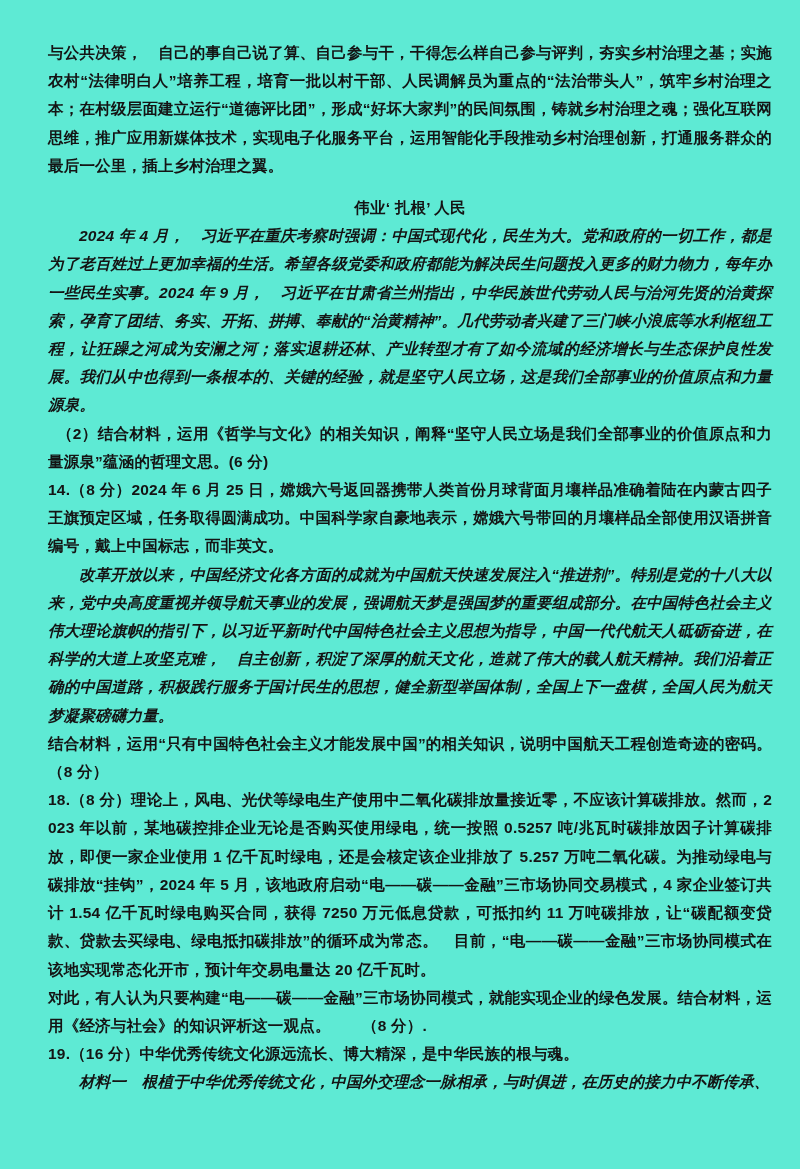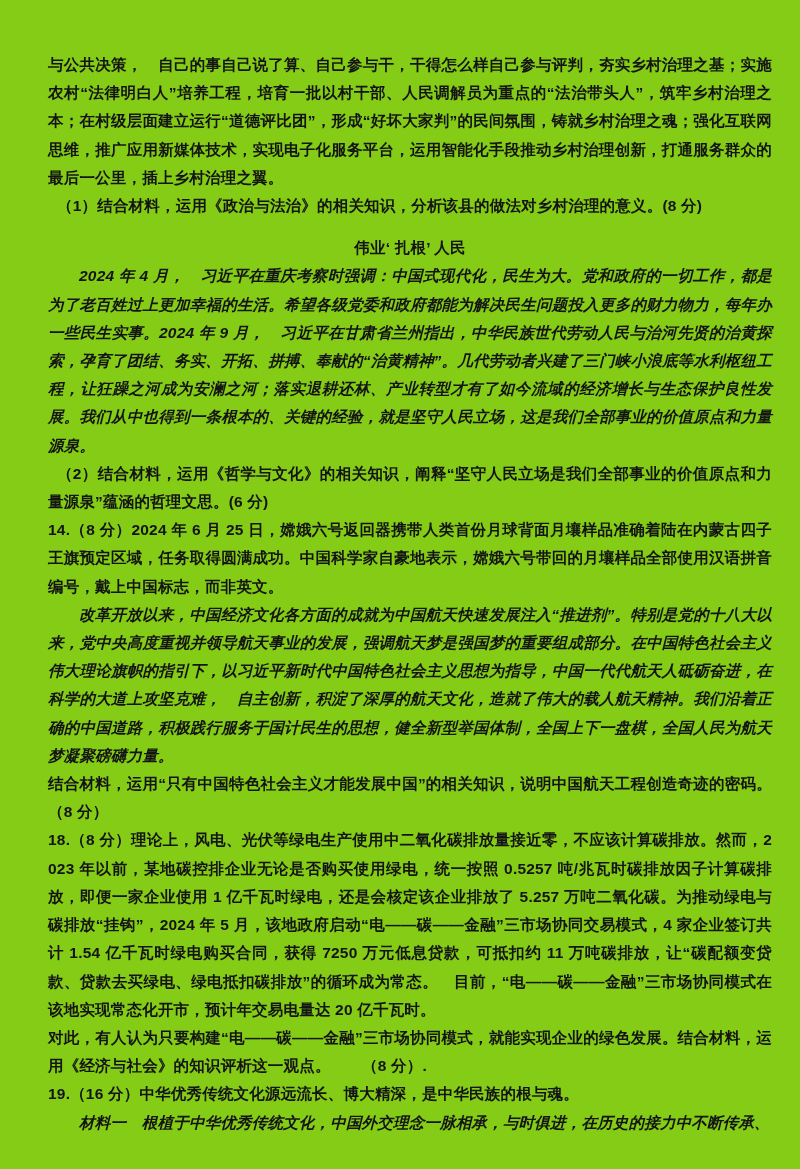--- a/index.html
+++ b/index.html
@@ -11,22 +11,22 @@
     width: 800px;
     height: 1169px;
     overflow: hidden;
     font-family: "Liberation Sans", sans-serif;
     color: #141414;
   }
   .page {
     box-sizing: border-box;
     width: 800px;
     height: 1169px;
-    padding: 51px 28px 0 48px;
-    background: #84cc16;
+    padding: 39px 28px 0 48px;
+    background: #5eead4;
   }
   .doc {
     width: 724px;
   }
   .doc p {
     margin: 0;
     font-size: 15.5px;
     line-height: 28.2px;
     font-weight: 600;
     letter-spacing: 0.2px;
@@ -48,21 +48,20 @@
   }
 </style>
 </head>
 <body>
 
 <div class="page">
   <div class="doc">
 
     <p>与公共决策，　自己的事自己说了算、自己参与干，干得怎么样自己参与评判，夯实乡村治理之基；实施农村“法律明白人”培养工程，培育一批以村干部、人民调解员为重点的“法治带头人”，筑牢乡村治理之本；在村级层面建立运行“道德评比团”，形成“好坏大家判”的民间氛围，铸就乡村治理之魂；强化互联网思维，推广应用新媒体技术，实现电子化服务平台，运用智能化手段推动乡村治理创新，打通服务群众的最后一公里，插上乡村治理之翼。</p>
 
-    <p class="subq">（1）结合材料，运用《政治与法治》的相关知识，分析该县的做法对乡村治理的意义。(8 分)</p>
 
     <p class="heading">伟业‘ 扎根’ 人民</p>
 
     <p class="indent2">2024 年 4 月，　习近平在重庆考察时强调：中国式现代化，民生为大。党和政府的一切工作，都是为了老百姓过上更加幸福的生活。希望各级党委和政府都能为解决民生问题投入更多的财力物力，每年办一些民生实事。2024 年 9 月，　习近平在甘肃省兰州指出，中华民族世代劳动人民与治河先贤的治黄探索，孕育了团结、务实、开拓、拼搏、奉献的“治黄精神”。几代劳动者兴建了三门峡小浪底等水利枢纽工程，让狂躁之河成为安澜之河；落实退耕还林、产业转型才有了如今流域的经济增长与生态保护良性发展。我们从中也得到一条根本的、关键的经验，就是坚守人民立场，这是我们全部事业的价值原点和力量源泉。</p>
 
     <p class="subq">（2）结合材料，运用《哲学与文化》的相关知识，阐释“坚守人民立场是我们全部事业的价值原点和力量源泉”蕴涵的哲理文思。(6 分)</p>
 
     <p>14.（8 分）2024 年 6 月 25 日，嫦娥六号返回器携带人类首份月球背面月壤样品准确着陆在内蒙古四子王旗预定区域，任务取得圆满成功。中国科学家自豪地表示，嫦娥六号带回的月壤样品全部使用汉语拼音编号，戴上中国标志，而非英文。</p>
 
     <p class="indent2">改革开放以来，中国经济文化各方面的成就为中国航天快速发展注入“推进剂”。特别是党的十八大以来，党中央高度重视并领导航天事业的发展，强调航天梦是强国梦的重要组成部分。在中国特色社会主义伟大理论旗帜的指引下，以习近平新时代中国特色社会主义思想为指导，中国一代代航天人砥砺奋进，在科学的大道上攻坚克难，　自主创新，积淀了深厚的航天文化，造就了伟大的载人航天精神。我们沿着正确的中国道路，积极践行服务于国计民生的思想，健全新型举国体制，全国上下一盘棋，全国人民为航天梦凝聚磅礴力量。</p>

